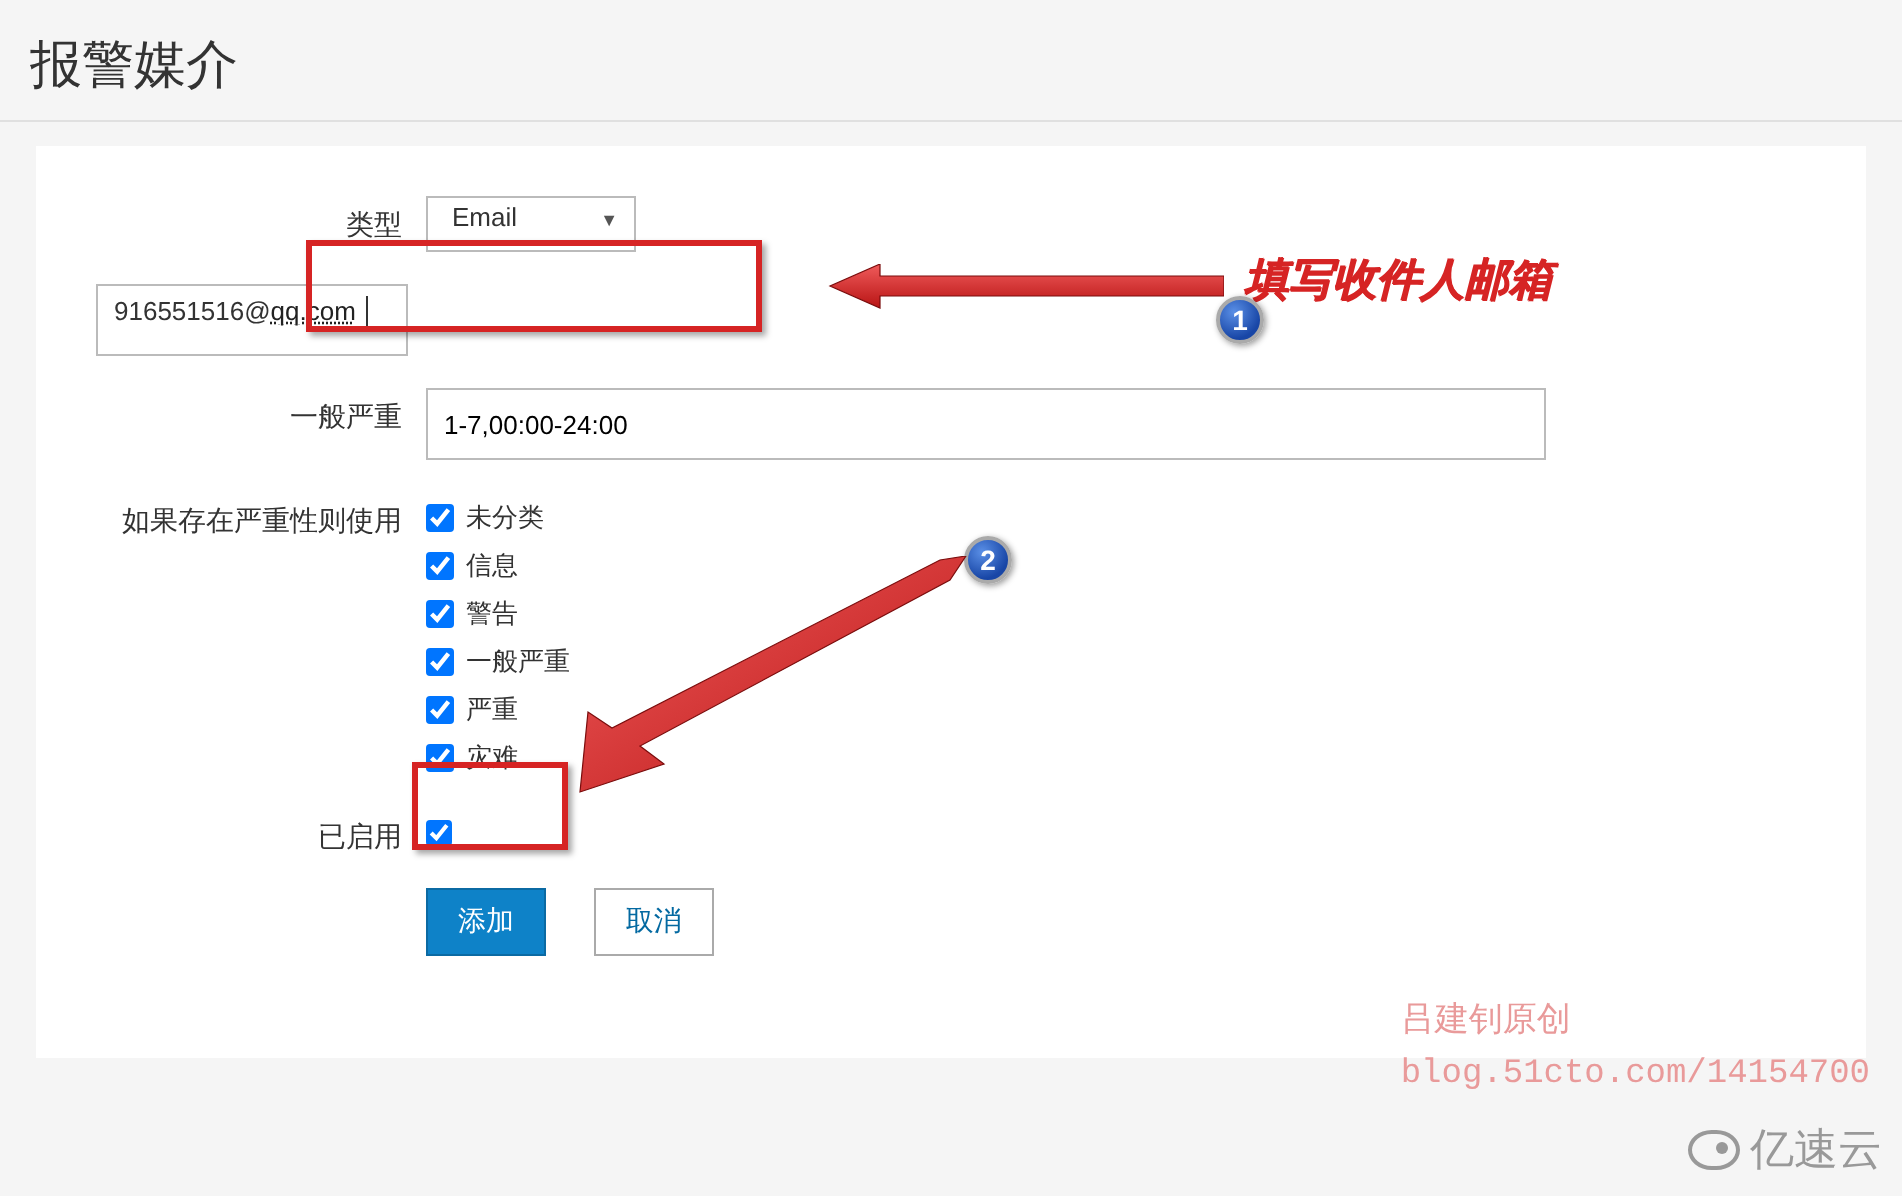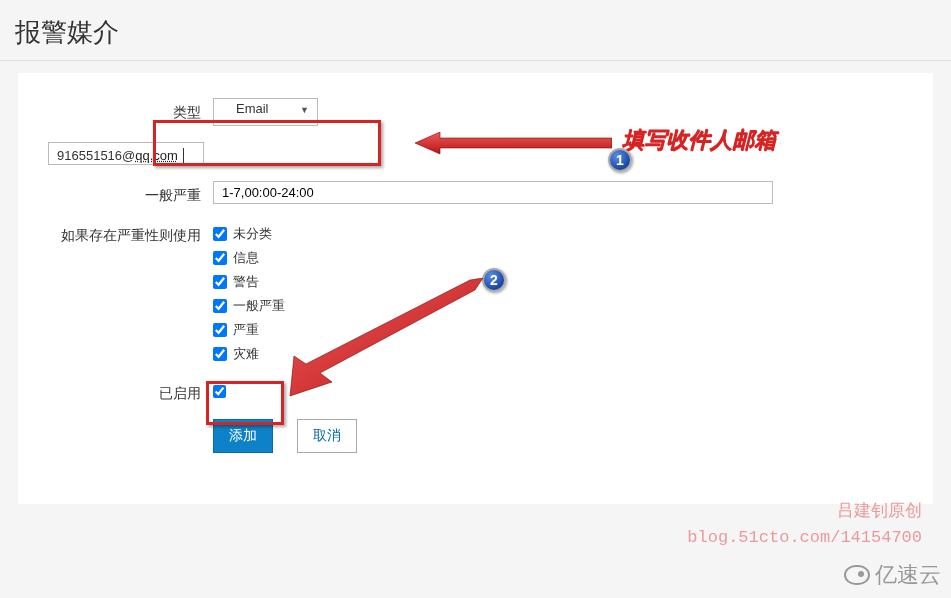--- a/index.html
+++ b/index.html
@@ -37,39 +37,39 @@
       color: #333;
       flex-shrink: 0;
     }
     .form-control {
       flex: 0 0 auto;
     }
     .select-box {
       width: 105px;
       height: 28px;
       border: 1px solid #bbb;
-      padding: 2px 22px;
+      padding: 2px 12px;
       font-size: 13px;
       background: #fff;
       position: relative;
     }
     .select-box::after {
       content: "▼";
       position: absolute;
       right: 8px;
       top: 6px;
       font-size: 9px;
       color: #555;
     }
     .text-input {
       border: 1px solid #bbb;
       padding: 5px 8px;
       font-size: 13px;
       background: #fff;
-      height: 23px;
+      height: 36px;
     }
     .text-input.recipient { width: 156px; }
     .text-input.schedule { width: 560px; }
     .checkbox-list { display: flex; flex-direction: column; gap: 6px; padding-top: 4px; }
     .checkbox-item { display: flex; align-items: center; gap: 6px; font-size: 13px; }
     .checkbox-item input[type="checkbox"] { width: 14px; height: 14px; }
     .btn { 
       display: inline-flex; align-items: center; justify-content: center;
       padding: 7px 15px; font-size: 14px; border: 1px solid; cursor: pointer;
     }
@@ -103,23 +103,22 @@
       font-weight: bold;
       font-size: 14px;
       display: flex; align-items: center; justify-content: center;
       box-shadow: 1px 1px 3px rgba(0,0,0,0.4);
     }
     .badge-1 { top: 148px; left: 608px; }
     .badge-2 { top: 268px; left: 482px; }
     .arrow-svg { position: absolute; pointer-events: none; }
     .watermark {
       position: absolute;
-      right: 29px;
+      right: 16px;
       bottom: 48px;
-      text-align: right;
       color: #e99a9a;
       font-family: "Courier New", monospace;
       font-size: 17px;
       line-height: 1.5;
     }
     .brand-watermark {
       position: absolute;
       right: 10px;
       bottom: 8px;
       display: flex;

